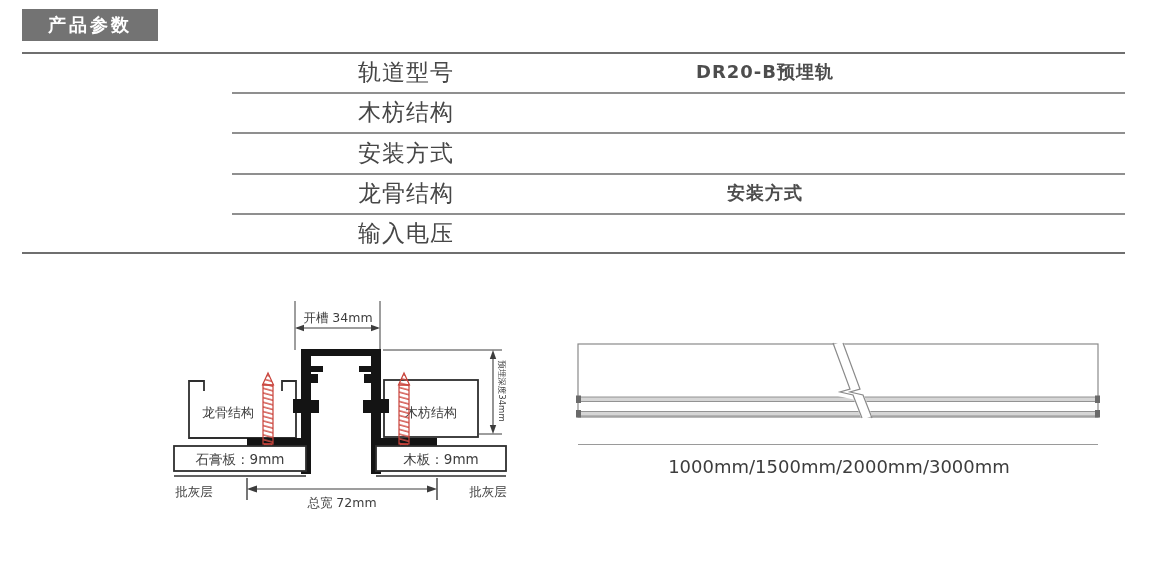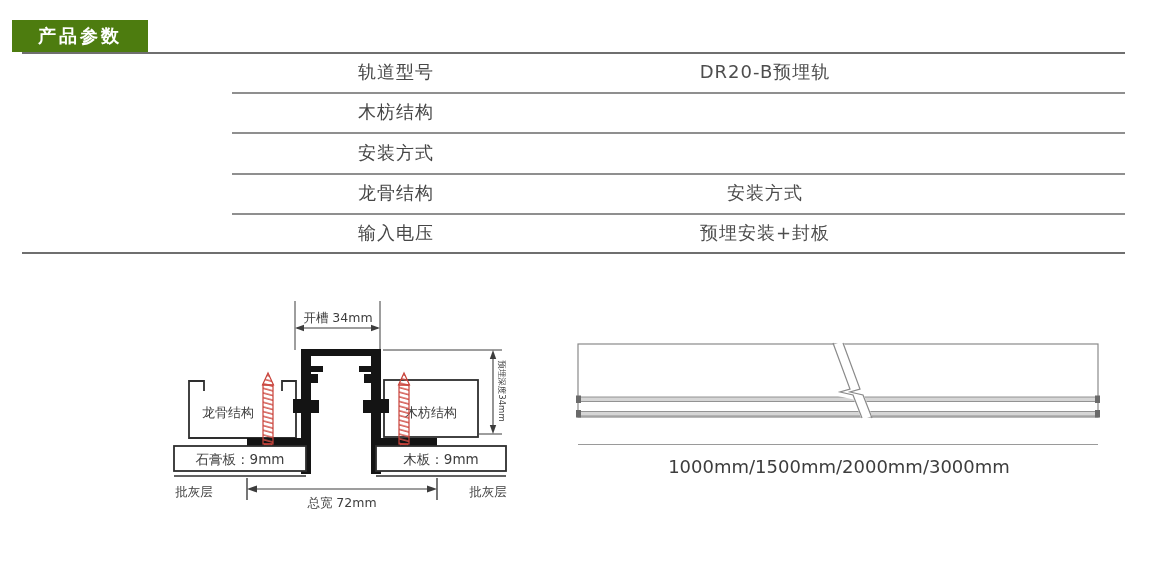--- a/index.html
+++ b/index.html
@@ -2,35 +2,35 @@
 <html><head>
 <meta charset="utf-8">
 <style>
   html,body{margin:0;padding:0;background:#ffffff;}
   #page{
     position:relative;width:1167px;height:570px;background:#ffffff;overflow:hidden;
     font-family:"DejaVu Sans","Liberation Sans",sans-serif;color:#454545;
   }
   
   .title-box{
-    position:absolute;left:12px;top:9px;width:136px;height:32px;background:#4d7c0f;
+    position:absolute;left:22px;top:9px;width:136px;height:32px;background:#737373;
     color:#ffffff;font-size:18px;font-weight:bold;letter-spacing:3px;
-    display:flex;align-items:center;justify-content:center;margin-top:11px;
+    display:flex;align-items:center;justify-content:center;
   }
   
   .t-line{position:absolute;background:#8f8f8f;height:1.5px;}
   .t-line.outer{left:22px;right:42px;height:2px;background:#6f6f6f;}
   .t-line.inner{left:232px;right:42px;}
   .t-row-label{
     position:absolute;left:358px;height:22px;line-height:22px;
-    font-size:18px;letter-spacing:1px;color:#474747;white-space:nowrap;
+    font-size:23px;letter-spacing:1px;color:#474747;white-space:nowrap;
   }
   .t-row-value{
     position:absolute;left:560px;width:410px;height:22px;line-height:22px;
-    font-size:18px;letter-spacing:1px;color:#4d4d4d;text-align:center;white-space:nowrap;
+    font-size:18px;letter-spacing:1px;color:#4d4d4d;text-align:center;white-space:nowrap;font-weight:bold;
   }
   
   .svg-abs{position:absolute;}
   svg text{font-family:"DejaVu Sans","Liberation Sans",sans-serif;fill:#3d3d3d;}
 </style>
 </head>
 <body>
 
 <div id="page">
 
@@ -49,21 +49,20 @@
   <div class="t-row-value" style="top:61px">DR20-B预埋轨</div>
 
   <div class="t-row-label" style="top:101px">木枋结构</div>
 
   <div class="t-row-label" style="top:141.5px">安装方式</div>
 
   <div class="t-row-label" style="top:182px">龙骨结构</div>
   <div class="t-row-value" style="top:182px">安装方式</div>
 
   <div class="t-row-label" style="top:221.5px">输入电压</div>
-  <div class="t-row-value" style="top:221.5px">预埋安装+封板</div>
 
   <svg class="svg-abs" style="left:150px;top:293px" width="380" height="230" viewBox="150 293 380 230">
     <defs>
       <pattern id="hatch" width="4.5" height="4.5" patternUnits="userSpaceOnUse" patternTransform="rotate(15)">
         <line x1="0" y1="1" x2="4.5" y2="1" stroke="#cf4d44" stroke-width="1.4"></line>
       </pattern>
     </defs>
 
     <g>
       <line x1="295" y1="301" x2="295" y2="350" stroke="#3d3d3d" stroke-width="1"></line>

